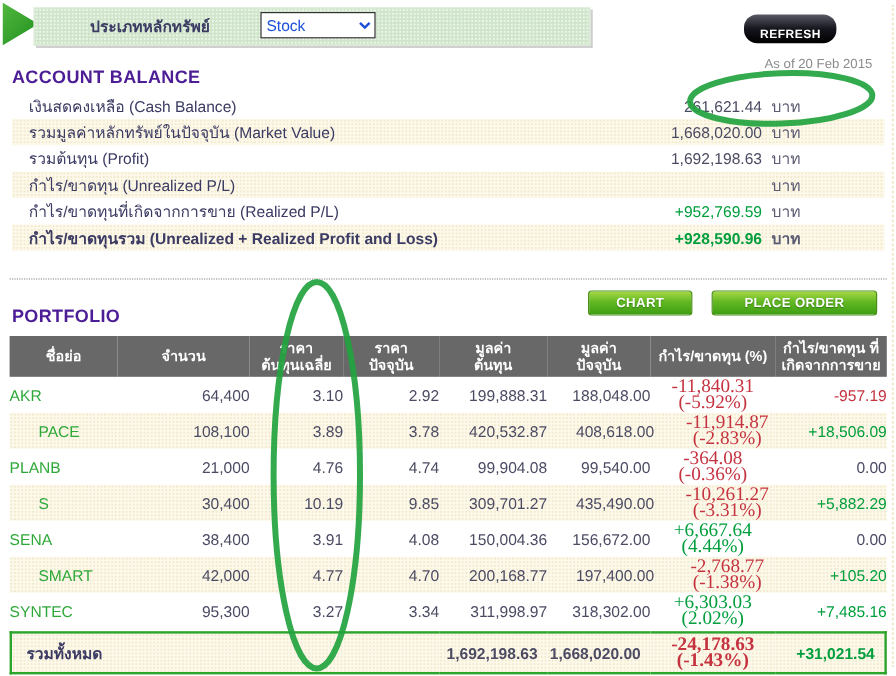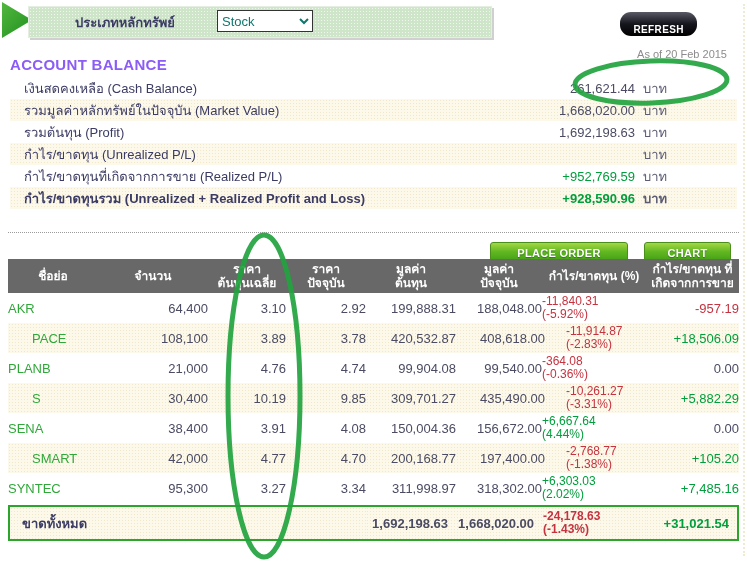--- a/index.html
+++ b/index.html
@@ -11,30 +11,30 @@
           background-color:#cfe5ca;
           background-image:radial-gradient(rgba(255,255,255,.65) 1px,rgba(0,0,0,0) 1px);
           background-size:3px 3px;
           border:1px solid #e4efe2;box-shadow:2px 2px 0 rgba(150,150,150,.45);
           display:flex;align-items:center;}
   .arrow{position:absolute;left:2px;top:2px;width:30px;height:36px;
          background:linear-gradient(135deg,#52b83e,#1f8f1f);
          clip-path:polygon(0 0,100% 50%,0 100%);}
   .topbar-label{margin-left:46px;font-size:13px;font-weight:bold;color:#3b3b63;}
   .asset-select{position:absolute;left:188px;top:3px;width:96px;height:22px;
-          font-size:13px;font-family:inherit;border:1px solid #333;background:#fff;color:#0f766e;}
+          font-size:13px;font-family:inherit;border:1px solid #333;background:#fff;color:#1d4ed8;}
   .refresh-btn{position:absolute;right:50px;top:12px;height:20px;padding:12px 13px;
           border:none;border-radius:11px;cursor:pointer;
           background:linear-gradient(180deg,#5a5a66 0%,#15151d 50%,#000 100%);
           color:#fff;font-size:10px;font-weight:bold;font-family:inherit;letter-spacing:.4px;}
   .asof{position:absolute;right:20px;top:48px;font-size:11px;color:#8c8c8c;}
 
   
   .ab-section{position:absolute;left:10px;top:56px;width:727px;}
-  .section-title{font-size:15px;font-weight:bold;color:#8b5cf6;letter-spacing:.3px;margin:0 0 4px 0;}
+  .section-title{font-size:15px;font-weight:bold;color:#4c1d95;letter-spacing:.3px;margin:0 0 4px 0;}
   .ab-row{display:flex;align-items:center;height:22px;font-size:13px;padding:0 60px 0 14px;}
   .ab-label{flex:1;color:#3b3b63;}
   .ab-value{text-align:right;}
   .ab-unit{display:inline-block;width:34px;margin-left:8px;color:#5b5b73;font-size:13px;}
   .cream{background-color:#fdf9ea;
          background-image:radial-gradient(rgba(214,193,138,.30) 1px,rgba(0,0,0,0) 1px);
          background-size:3px 3px;}
   .bold{font-weight:bold;}
   .c-slate{color:#4b4b63;}
   .c-red{color:#c53340;}
@@ -46,29 +46,29 @@
   .pf-title{position:absolute;left:10px;top:255px;}
   .pf-buttons{position:absolute;right:16px;top:242px;display:flex;gap:16px;}
   .green-btn{height:21px;border:1px solid #4a8f1a;border-radius:3px;cursor:pointer;
           background:linear-gradient(180deg,#a5d844 0%,#62b822 45%,#3f9e14 100%);
           color:#fff;font-size:11px;font-weight:bold;font-family:inherit;letter-spacing:.3px;
           text-shadow:0 1px 1px rgba(0,60,0,.45);}
   .btn-chart{width:87px;}
   .btn-place{width:138px;}
 
   
-  .pf-table{position:absolute;left:8px;top:259px;width:731px;border-collapse:separate;border-spacing:0;
+  .pf-table{position:absolute;left:8px;top:280px;width:731px;border-collapse:separate;border-spacing:0;
             table-layout:fixed;font-size:13px;}
   .pf-table thead th{background:#686868;color:#fff;font-size:12px;font-weight:bold;
             height:34px;vertical-align:middle;text-align:center;padding:0 2px;}
   .hl{display:block;line-height:14px;}
   .pf-table tbody td{height:30px;vertical-align:middle;padding:0;}
   td.sym{padding-left:12px;color:#2fa839;}
   td.num{text-align:right;padding-right:8px;}
-  td.plc{font-size:12px;}
+  td.plc{text-align:center;font-size:16px;font-family:Liberation Serif, serif;}
   .l1,.l2{display:block;line-height:13px;}
   tr.alt td{background-color:#fdf9ea;
          background-image:radial-gradient(rgba(214,193,138,.30) 1px,rgba(0,0,0,0) 1px);
          background-size:3px 3px;padding-left:24px;}
   .pf-table tbody tr:last-child td{border-bottom:2px solid #fff;}
 
   .pf-table tfoot td{height:30px;vertical-align:middle;font-weight:bold;
          border-top:2px solid #2ca52c;border-bottom:2px solid #2ca52c;
          background-color:#fdf9ea;
          background-image:radial-gradient(rgba(214,193,138,.30) 1px,rgba(0,0,0,0) 1px);
@@ -130,22 +130,22 @@
       <span class="ab-label">กำไร/ขาดทุนรวม (Unrealized + Realized Profit and Loss)</span>
       <span class="ab-value c-green">+928,590.96</span>
       <span class="ab-unit">บาท</span>
     </div>
   </div>
 
   <div class="separator"></div>
 
   <h2 class="section-title pf-title">PORTFOLIO</h2>
   <div class="pf-buttons">
+    <button class="green-btn btn-chart">CHART</button>
     <button class="green-btn btn-place">PLACE ORDER</button>
-    <button class="green-btn btn-chart">CHART</button>
   </div>
 
   <table class="pf-table">
     <colgroup>
       <col style="width:90px">
         <col style="width:110px">
         <col style="width:78px">
         <col style="width:80px">
       <col style="width:90px">
         <col style="width:86px">
@@ -276,21 +276,21 @@
         <td class="num">318,302.00</td>
         <td class="plc c-green">
             <span class="l1">+6,303.03</span>
             <span class="l2">(2.02%)</span>
           </td>
         <td class="num c-green">+7,485.16</td>
       </tr>
     </tbody>
     <tfoot>
       <tr>
-        <td class="t-first" colspan="4">ขาดทั้งหมด</td>
+        <td class="t-first" colspan="4">รวมทั้งหมด</td>
         <td class="num t-num">1,692,198.63</td>
         <td class="num t-num">1,668,020.00</td>
         <td class="plc c-red">
             <span class="l1">-24,178.63</span>
             <span class="l2">(-1.43%)</span>
           </td>
         <td class="num t-last c-green">+31,021.54</td>
       </tr>
     </tfoot>
   </table>

